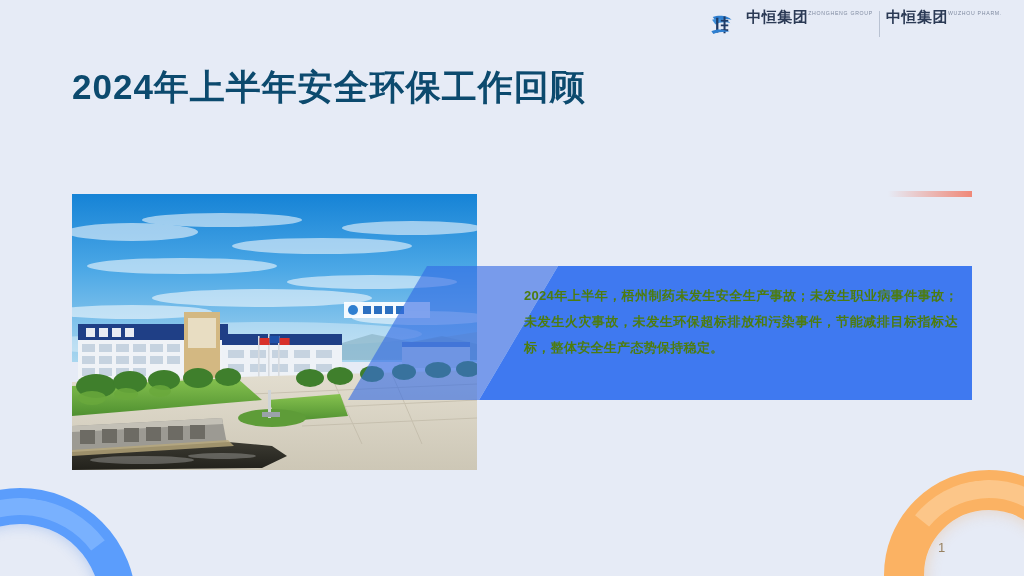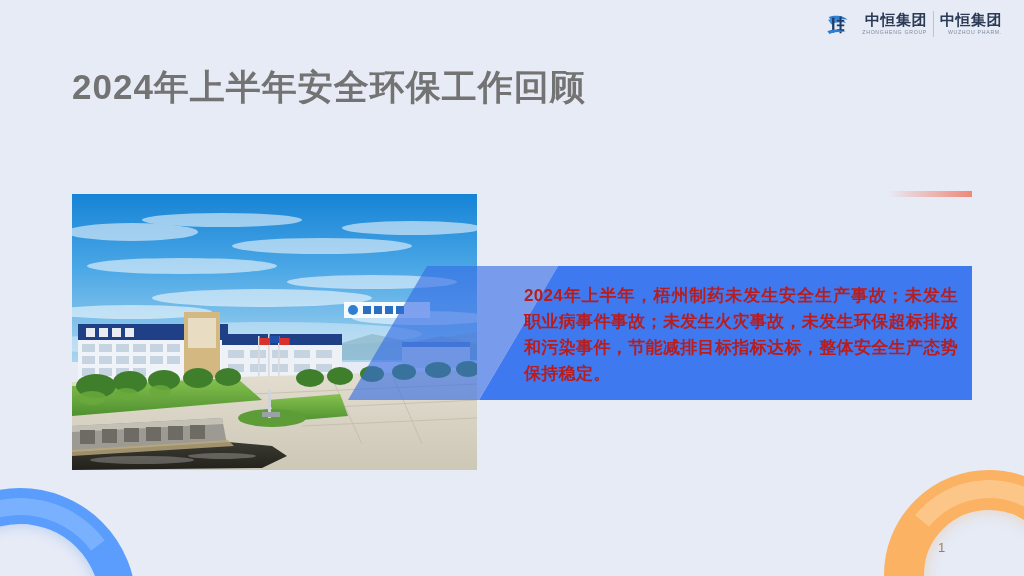--- a/index.html
+++ b/index.html
@@ -81,24 +81,23 @@
     margin-right: 5px;
     flex: 0 0 auto;
   }
   #logo-text-wrap {
     display: flex;
     align-items: stretch;
     height: 30px;
   }
   .logo-col {
     display: flex;
-    flex-direction: column;
+    flex-direction: row;
     justify-content: center;
     padding: 0 6px;
-    text-align: right;
   }
   .logo-cn {
     font-size: 15px;
     font-weight: bold;
     color: #2b3a55;
     letter-spacing: .5px;
     line-height: 16px;
     white-space: nowrap;
   }
   .logo-en {
@@ -115,21 +114,21 @@
     margin: 2px 0;
   }
 
   
   #page-title {
     position: absolute;
     left: 72px;
     top: 64px;
     font-size: 35px;
     font-weight: bold;
-    color: #737373;
+    color: #0c4a6e;
     letter-spacing: 1px;
     white-space: nowrap;
   }
 
   
   #accent-bar {
     position: absolute;
     left: 888px;
     top: 191px;
     width: 84px;
@@ -161,24 +160,24 @@
     left: 0;
     top: 0;
     width: 100%;
     height: 100%;
   }
   #message-text {
     position: absolute;
     left: 176px;
     top: 17px;
     width: 434px;
-    font-size: 17px;
+    font-size: 13px;
     font-weight: bold;
     line-height: 26px;
-    color: #b91c1c;
+    color: #4d7c0f;
     letter-spacing: .3px;
     text-align: justify;
   }
 
   
   #page-number {
     position: absolute;
     left: 938px;
     top: 540px;
     font-size: 13px;

